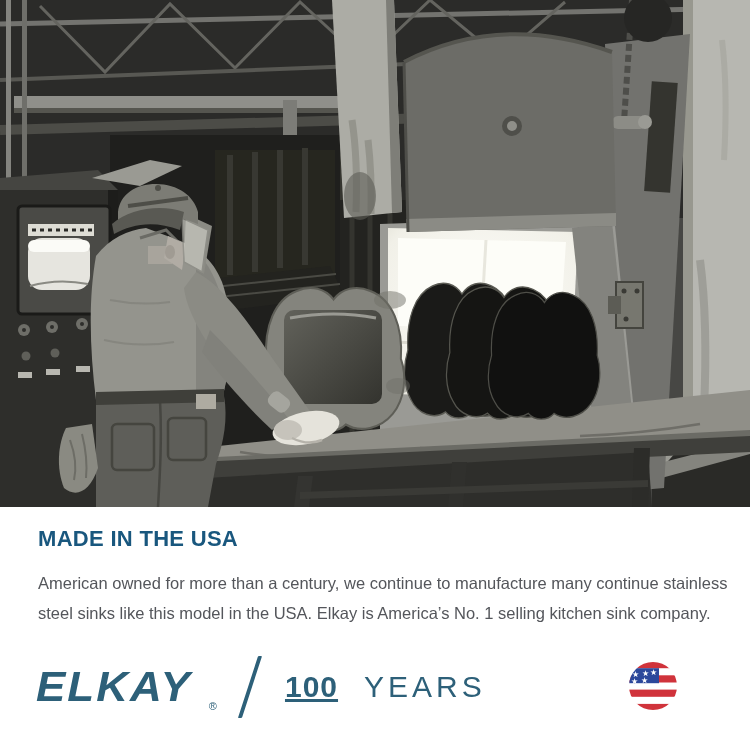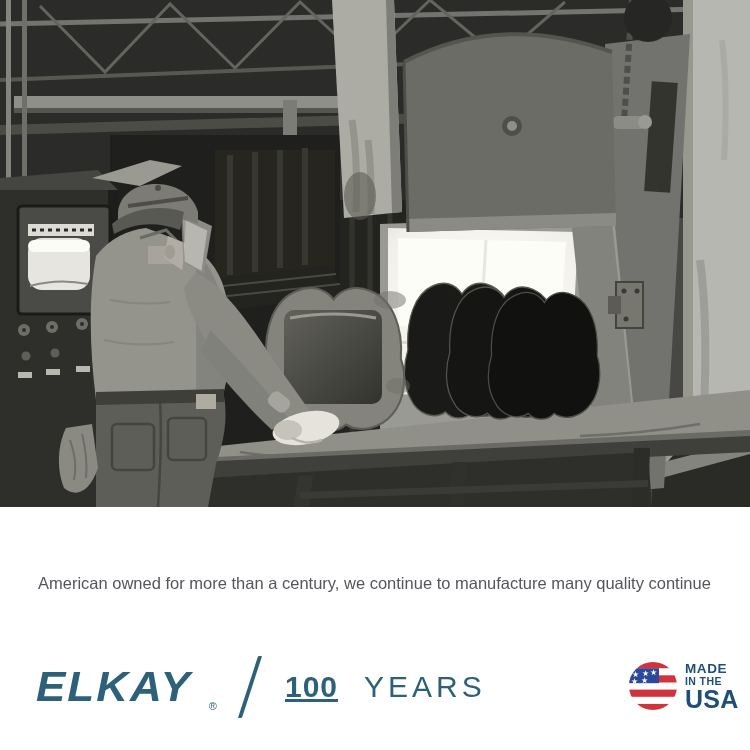--- a/index.html
+++ b/index.html
@@ -218,23 +218,25 @@
         <path d="M186 214 L212 226 L204 274 L184 260 Z" fill="#8B8B84"></path>
         <path d="M182 218 L208 230 L202 272 L184 262 Z" fill="#C6C6BE" opacity="0.75" stroke="#8F8F88" stroke-width="1.5"></path>
         <path d="M118 212 C120 194 136 184 156 184 C178 184 194 196 198 212 L198 224 C170 212 140 212 118 226 Z" fill="#7C7C75"></path>
         <path d="M112 224 C130 208 162 204 184 212 L180 230 C154 220 132 224 114 234 Z" fill="#595953"></path>
         <path d="M128 206 L188 198" stroke="#4E4E48" stroke-width="4" fill="none"></path>
         <circle cx="158" cy="188" r="3" fill="#4E4E48"></circle>
       </g>
     </svg>
   </div>
 
+  <h1 class="heading">MADE IN THE USA</h1>
 
   <div class="bodycopy">
-    <div class="line">American owned for more than a century, we continue to manufacture many quality continue</div>
+    <div class="line">American owned for more than a century, we continue to manufacture many continue stainless</div>
+    <div class="line">steel sinks like this model in the USA. Elkay is America’s No. 1 selling kitchen sink company.</div>
   </div>
 
   <div class="logo-lockup">
     <span class="elkay">ELKAY</span>
     <span class="reg">®</span>
     <span class="slash"></span>
     <span class="hundred">100</span>
     <span class="years">YEARS</span>
   </div>
 
@@ -252,20 +254,15 @@
         <rect x="0" y="28.6" width="50" height="7.2" fill="#D0333B"></rect>
         <rect x="0" y="42.9" width="50" height="7.2" fill="#D0333B"></rect>
         <rect x="0" y="7.2" width="31" height="15" fill="#2C489B"></rect>
         <text x="4" y="15.5" font-size="8" fill="#FFFFFF">★</text>
         <text x="14" y="14.5" font-size="8" fill="#FFFFFF">★</text>
         <text x="3" y="22.5" font-size="8" fill="#FFFFFF">★</text>
         <text x="13" y="21.5" font-size="8" fill="#FFFFFF">★</text>
         <text x="22" y="13.5" font-size="8" fill="#FFFFFF">★</text>
       </g>
     </svg>
-    <div class="badge-text">
-      <div class="badge-l1">MADE</div>
-      <div class="badge-l2">IN THE</div>
-      <div class="badge-l3">USA</div>
-    </div>
   </div>
 
 </div>
 
 </body></html>

